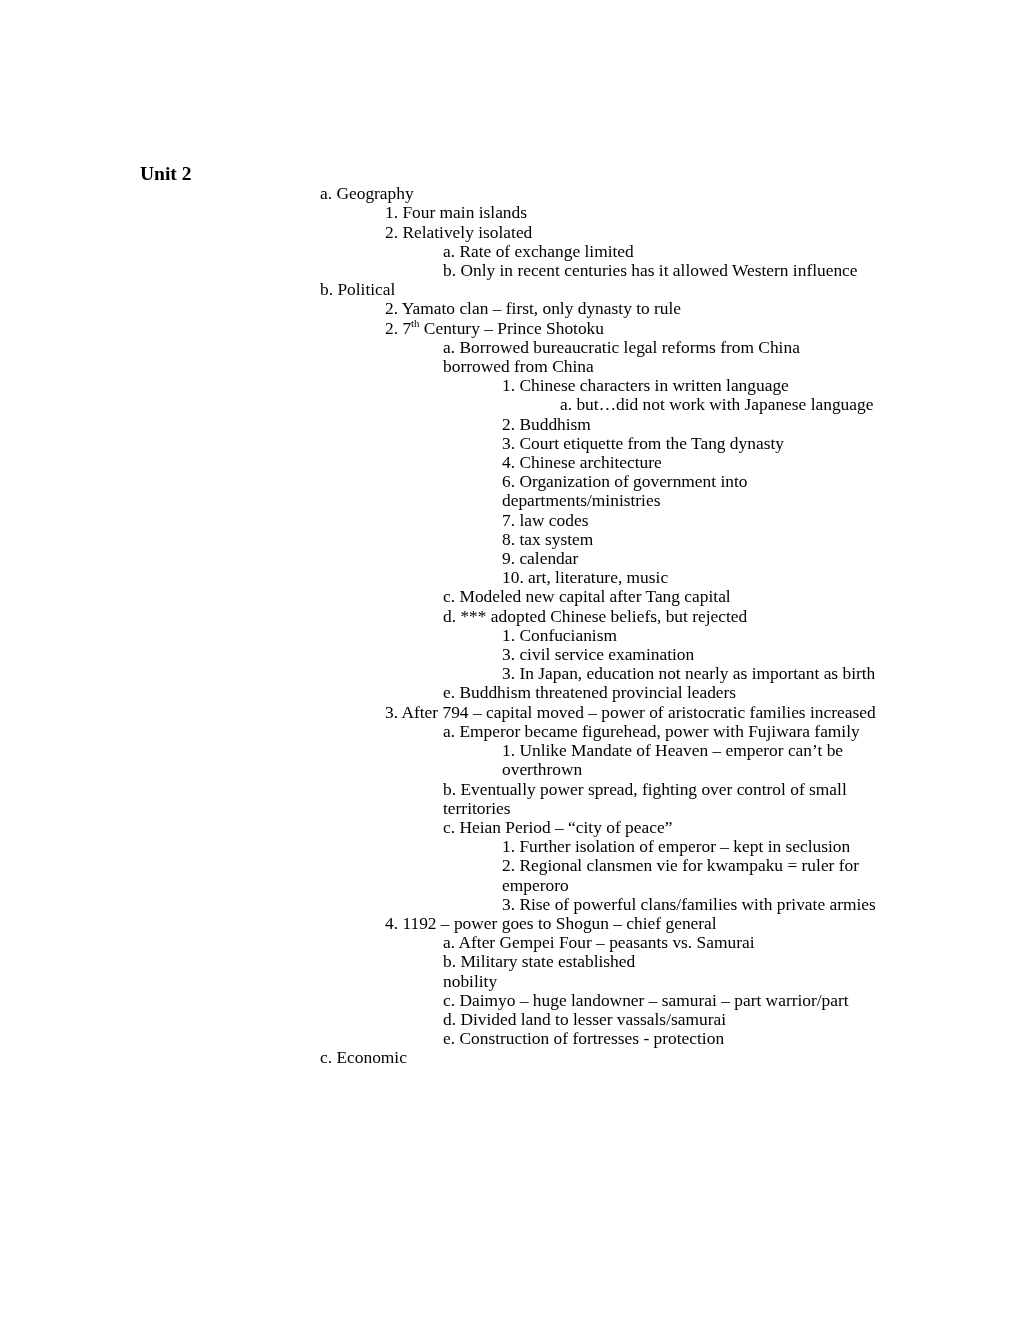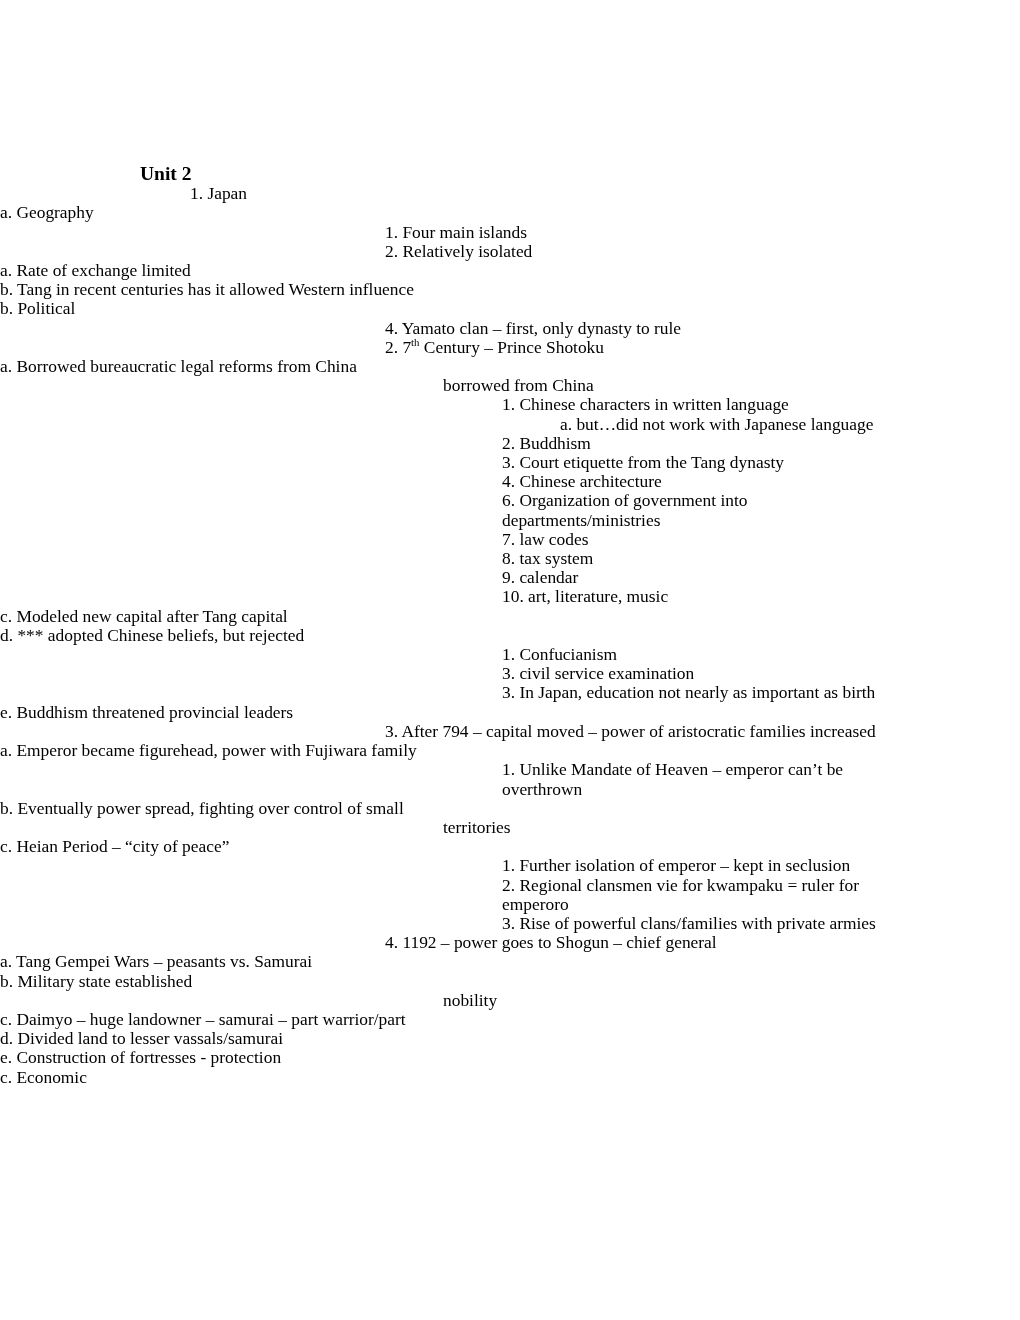--- a/index.html
+++ b/index.html
@@ -35,48 +35,47 @@
   }
   .line {
     font-size: 17.4px;
     line-height: 19.2px;
     white-space: pre-wrap;
     margin: 0;
     padding: 0;
   }
   
   .lvl-1 { padding-left: 190px; }
-  .lvl-2 { }
+  .lvl-2 { padding-left: 320px; }
   .lvl-3 { padding-left: 385px; }
-  .lvl-4 { }
+  .lvl-4 { padding-left: 443px; }
   .lvl-5 { padding-left: 502px; }
   .lvl-6 { padding-left: 560px; }
   .wrap-4 { padding-left: 443px; }
   .wrap-5 { padding-left: 502px; }
   sup {
     font-size: 0.62em;
     vertical-align: super;
     line-height: 0;
   }
 </style>
 </head>
 <body>
 
 <div class="page">
   <div class="doc-body">
     <h1 class="title">Unit 2</h1>
     <div id="outline-container">
-        <div class="line lvl-1">1. Japan</div>
         <div class="line lvl-2">a. Geography</div>
         <div class="line lvl-3">1. Four main islands</div>
         <div class="line lvl-3">2. Relatively isolated</div>
         <div class="line lvl-4">a. Rate of exchange limited</div>
-        <div class="line lvl-4">b. Tang in recent centuries has it allowed Western influence</div>
+        <div class="line lvl-4">b. Only in recent centuries has it allowed Western influence</div>
         <div class="line lvl-2">b. Political</div>
-        <div class="line lvl-3">4. Yamato clan – first, only dynasty to rule</div>
+        <div class="line lvl-3">2. Yamato clan – first, only dynasty to rule</div>
         <div class="line lvl-3">2. 7<sup>th</sup> Century – Prince Shotoku</div>
         <div class="line lvl-4">a. Borrowed bureaucratic legal reforms from China</div>
         <div class="line wrap-4">borrowed from China</div>
         <div class="line lvl-5">1. Chinese characters in written language</div>
         <div class="line lvl-6">a. but…did not work with Japanese language</div>
         <div class="line lvl-5">2. Buddhism</div>
         <div class="line lvl-5">3. Court etiquette from the Tang dynasty</div>
         <div class="line lvl-5">4. Chinese architecture</div>
         <div class="line lvl-5">6. Organization of government into</div>
         <div class="line wrap-5">departments/ministries</div>
@@ -95,21 +94,21 @@
         <div class="line lvl-5">1. Unlike Mandate of Heaven – emperor can’t be</div>
         <div class="line wrap-5">overthrown</div>
         <div class="line lvl-4">b. Eventually power spread, fighting over control of small</div>
         <div class="line wrap-4">territories</div>
         <div class="line lvl-4">c. Heian Period – “city of peace”</div>
         <div class="line lvl-5">1. Further isolation of emperor – kept in seclusion</div>
         <div class="line lvl-5">2. Regional clansmen vie for kwampaku = ruler for</div>
         <div class="line wrap-5">emperoro</div>
         <div class="line lvl-5">3. Rise of powerful clans/families with private armies</div>
         <div class="line lvl-3">4. 1192 – power goes to Shogun – chief general</div>
-        <div class="line lvl-4">a. Tang Gempei Wars – peasants vs. Samurai</div>
+        <div class="line lvl-4">a. After Gempei Four – peasants vs. Samurai</div>
         <div class="line lvl-4">b. Military state established</div>
         <div class="line wrap-4">nobility</div>
         <div class="line lvl-4">c. Daimyo – huge landowner – samurai – part warrior/part</div>
         <div class="line lvl-4">d. Divided land to lesser vassals/samurai</div>
         <div class="line lvl-4">e. Construction of fortresses - protection</div>
         <div class="line lvl-2">c. Economic</div>
       </div>
   </div>
 </div>
 

